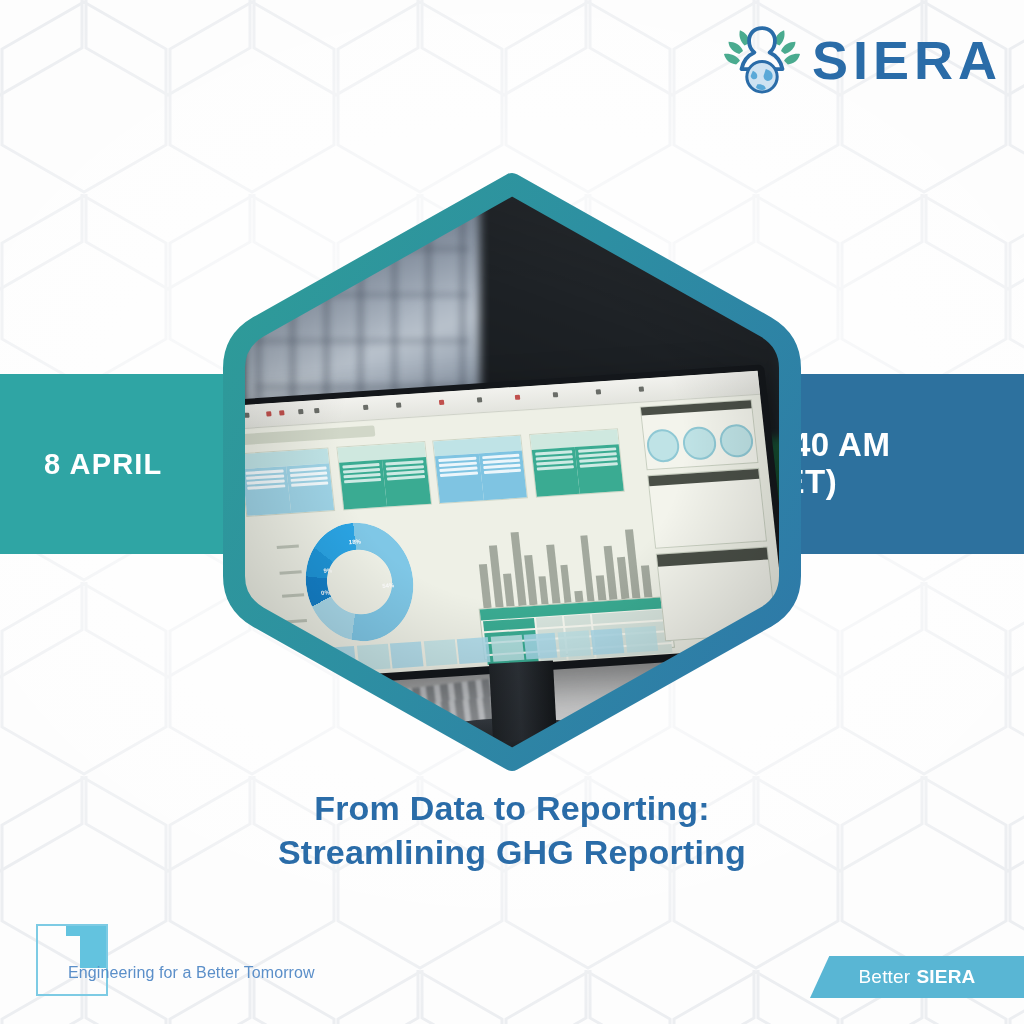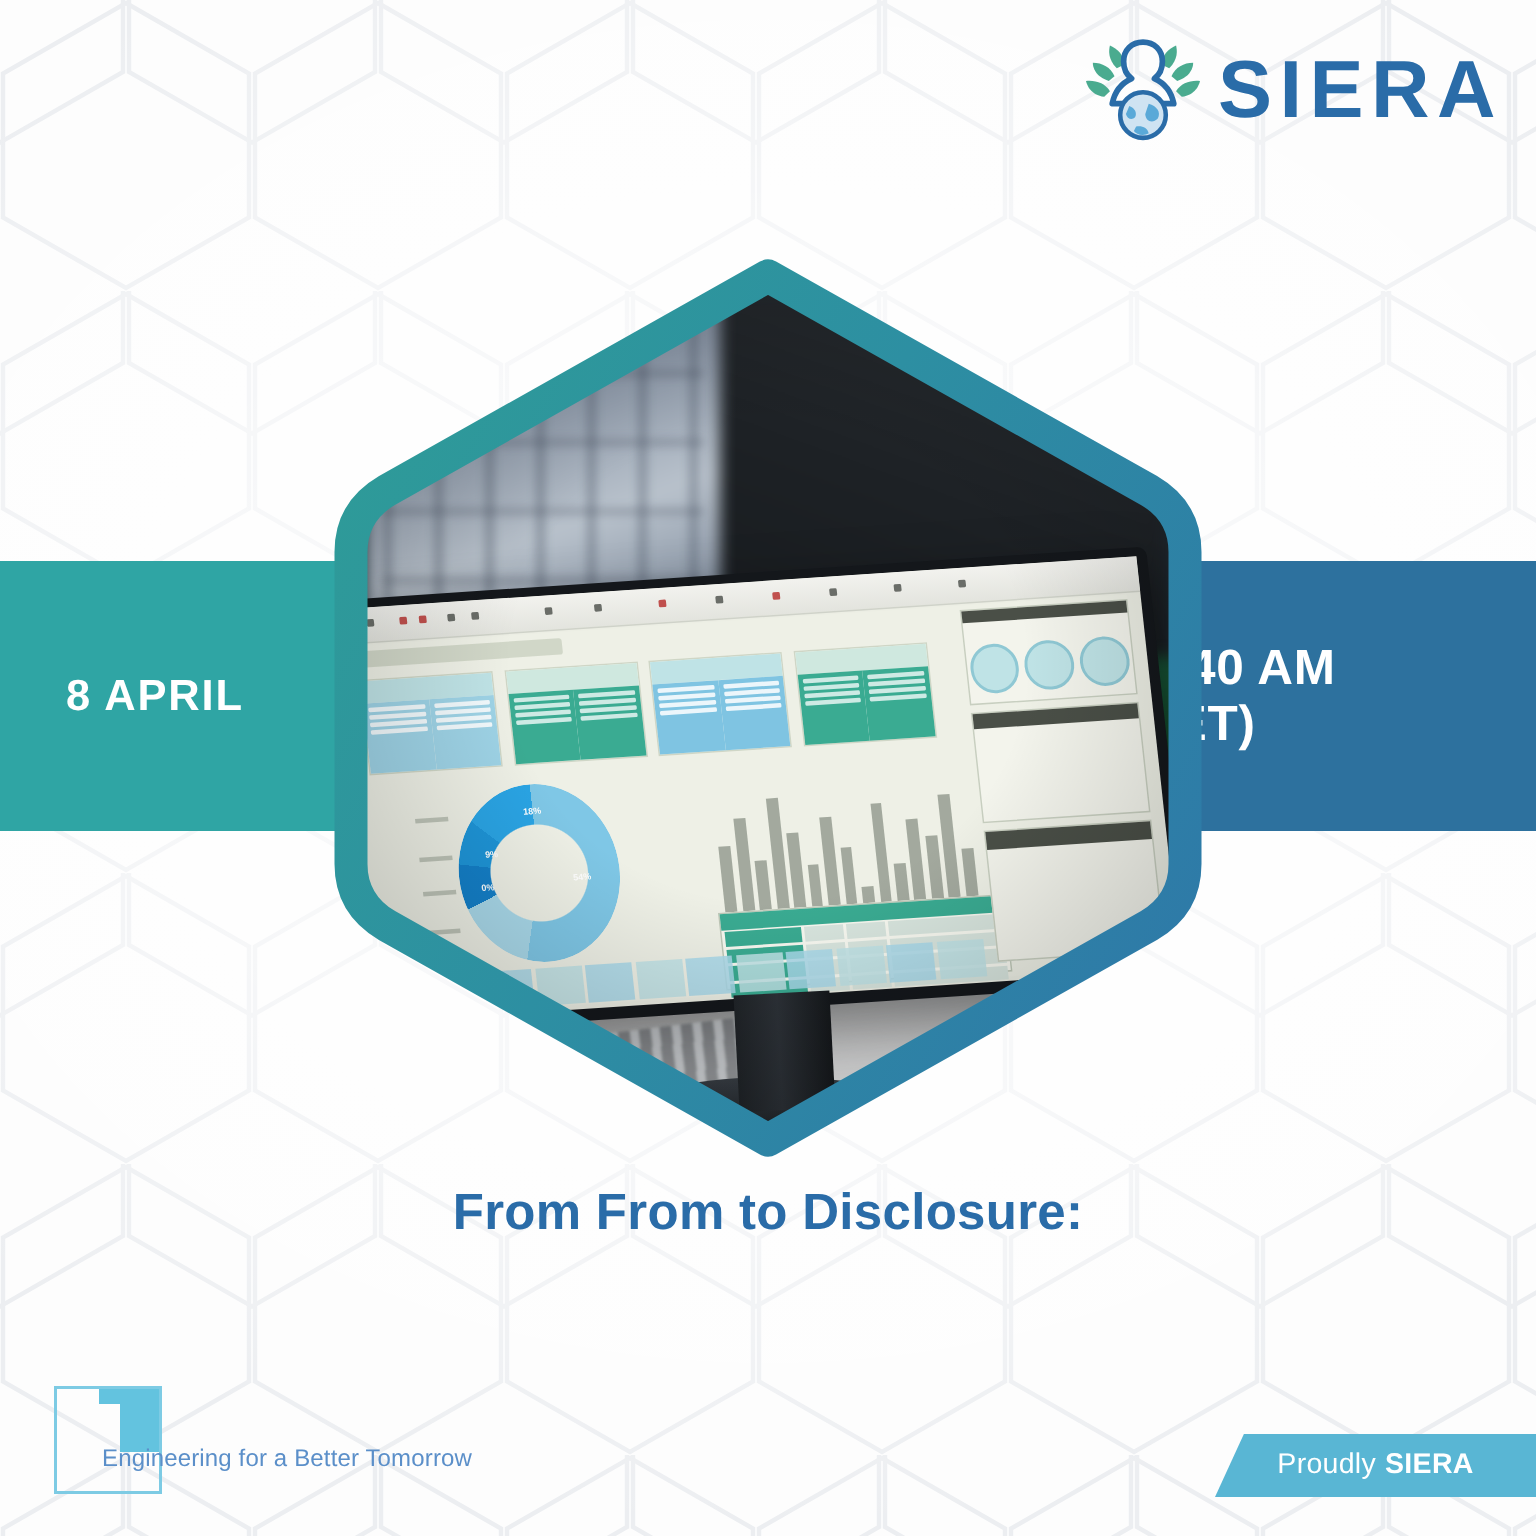--- a/index.html
+++ b/index.html
@@ -655,26 +655,27 @@
           <stop offset="0%" stop-color="#2E9A99"></stop>
           <stop offset="42%" stop-color="#2D8FA2"></stop>
           <stop offset="100%" stop-color="#2E79A8"></stop>
         </linearGradient>
       </defs>
       <path d="M290 12 L544 155 Q568 169 568 196 L568 404 Q568 431 544 445 L290 588 L36 445 Q12 431 12 404 L12 196 Q12 169 36 155 Z" fill="none" stroke="url(#hexgrad)" stroke-width="22" stroke-linejoin="round"></path>
     </svg>
   </div>
 
   <div class="headline">
-    <div>From From to Disclosure:</div>
+    <div>From Data to Reporting:</div>
+    <div>Streamlining GHG Reporting</div>
   </div>
 
   <div class="tagline-block">
     <div class="tagline-mark"></div>
     <div class="tagline-text">Engineering for a Better Tomorrow</div>
   </div>
 
   <div class="proudly">
-    <span>Proudly</span>
+    <span>Better</span>
     <b>SIERA</b>
   </div>
 
 </div>
 
 </body></html>

